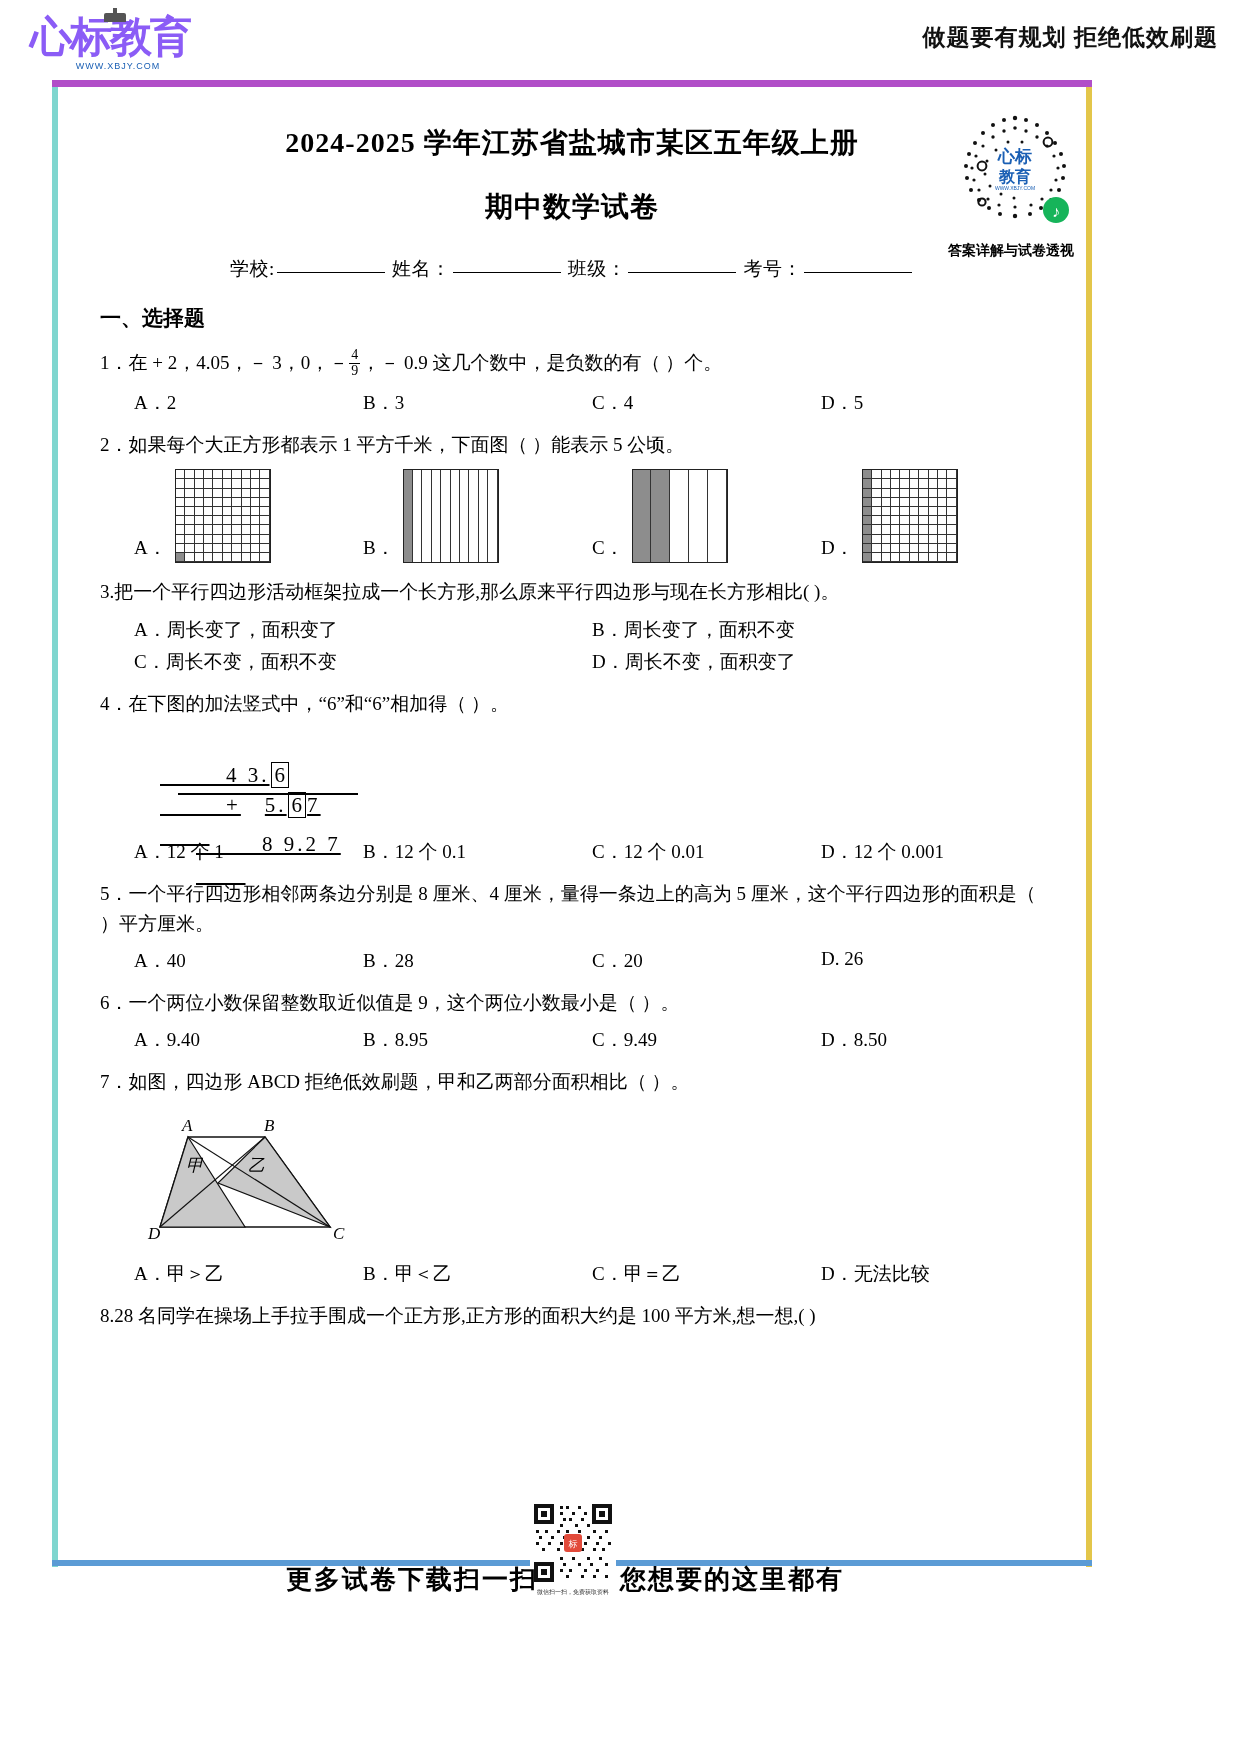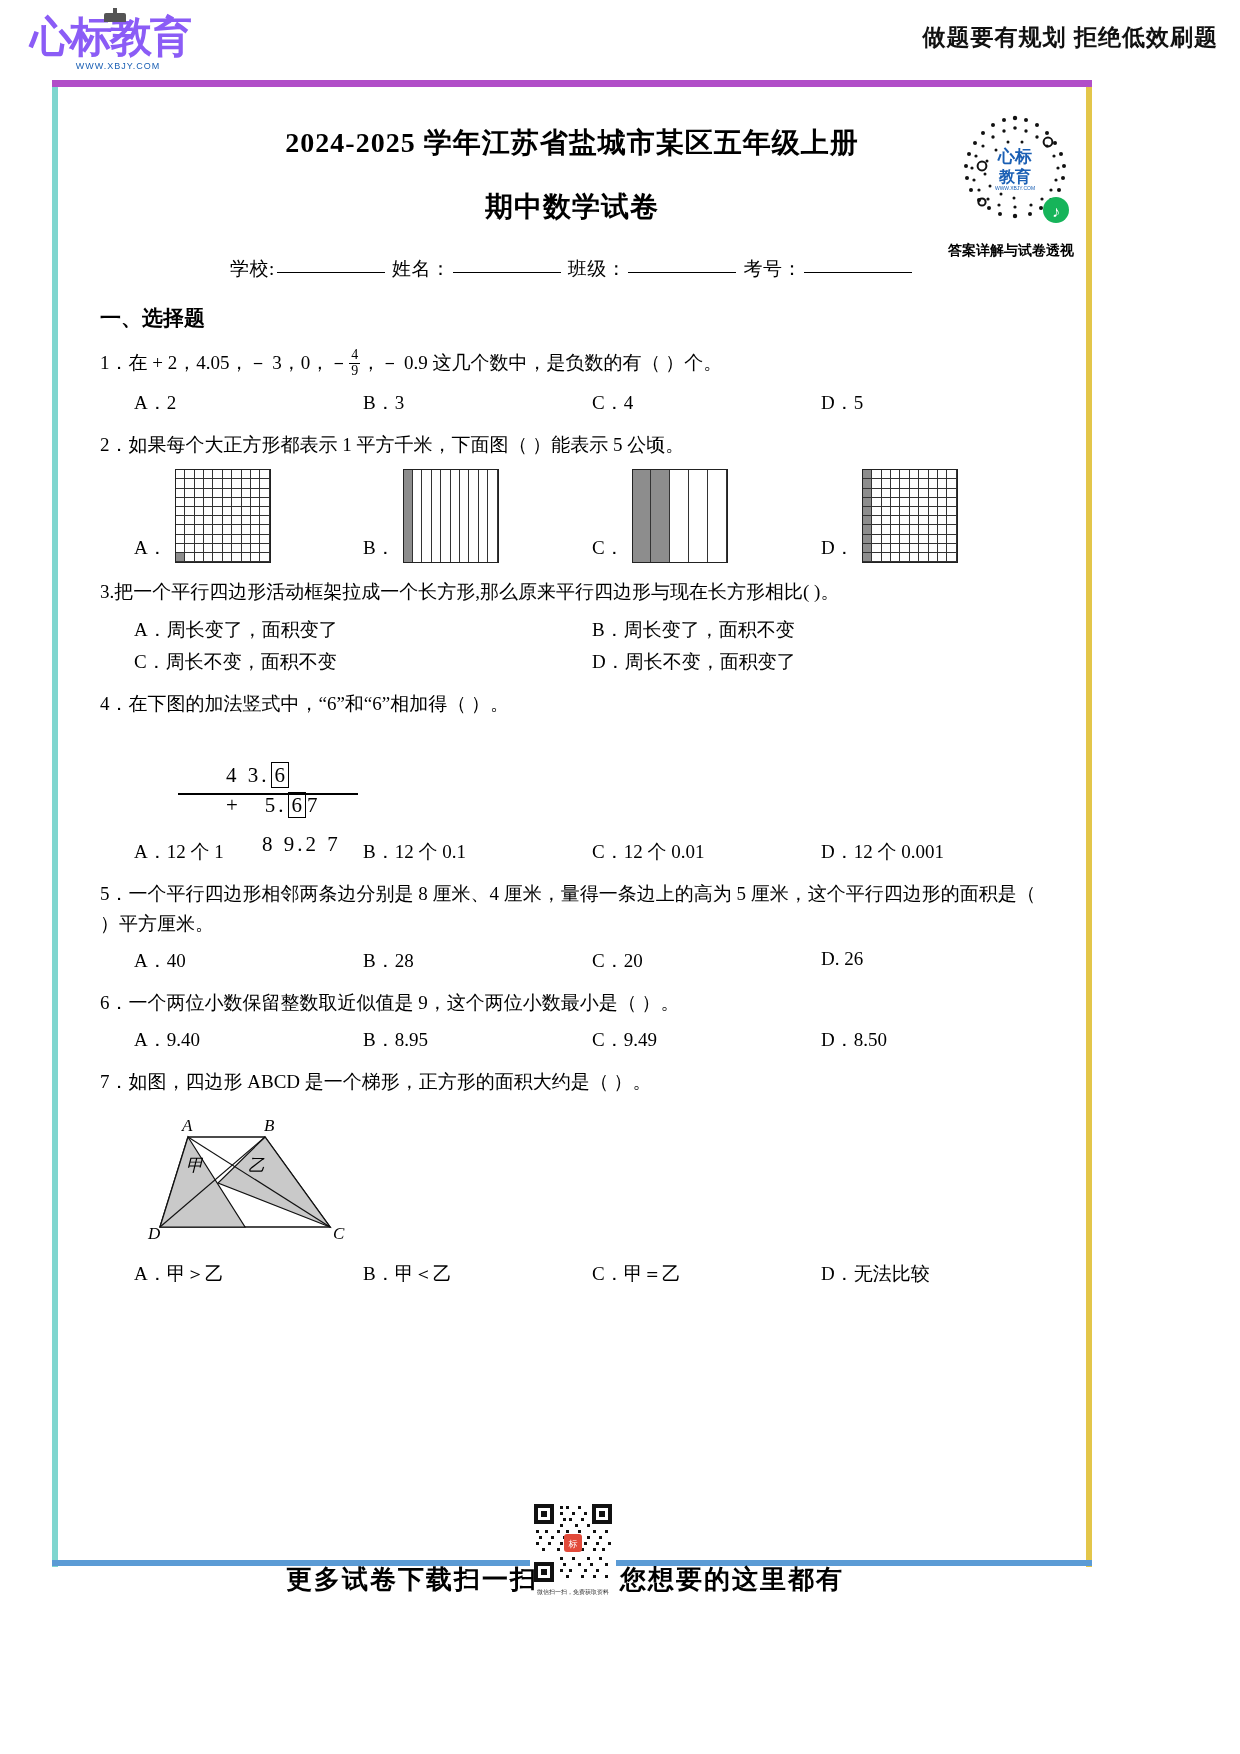--- a/index.html
+++ b/index.html
@@ -106,21 +106,21 @@
   .g5c{width:94px;height:92px;grid-template-columns:repeat(5,1fr);}
   .g10 div{border-right:.8px solid #333;border-bottom:.8px solid #333;}
   .g10c div{border-right:1px solid #333;}
   .g5c div{border-right:1.2px solid #333;}
   .sh{background:#8d8d8d;}
   
   .vadd{
     margin:12px 0 10px 0;padding-left:60px;font-size:21px;
     font-family:"Liberation Serif","DejaVu Serif",serif;letter-spacing:3px;
   }
-  .vrow{height:30px;line-height:30px;white-space:pre;}
+  .vrow{height:30px;line-height:30px;white-space:pre;text-decoration:underline;}
   .vbox{
     display:inline-block;border:1.4px solid #000;padding:0 3px;line-height:24px;
     letter-spacing:0;margin:0 1px;
   }
   .vline{
     width:180px;height:2px;background:#000;margin:3px 0 4px 18px;
   }
   
   .trap{position:relative;width:250px;height:130px;margin:8px 0 6px 40px;}
   .trap text{font-family:"Liberation Serif","DejaVu Serif",serif;font-style:italic;font-size:17px;}
@@ -547,21 +547,21 @@
     </div>
     <div class="opts four">
       <div>A．9.40</div>
       <div>B．8.95</div>
       <div>C．9.49</div>
       <div>D．8.50</div>
     </div>
 
     
     <div class="q">
-      <span>7．</span><span>如图，四边形 ABCD 是一个梯形，正方形的面积大约是（  ）。</span>
+      <span>7．</span><span>如图，四边形 ABCD 拒绝低效刷题，甲和乙两部分面积相比（  ）。</span>
     </div>
     <svg class="trap" viewBox="0 0 250 130">
       <polygon points="48,22 125,22 190,112 20,112" fill="none" stroke="#111" stroke-width="1.5"></polygon>
       <polygon points="48,22 105,112 20,112" fill="#c9c9c9" stroke="#111" stroke-width="1.2"></polygon>
       <polygon points="125,22 190,112 78,68" fill="#c9c9c9" stroke="#111" stroke-width="1.2"></polygon>
       <line x1="48" y1="22" x2="190" y2="112" stroke="#111" stroke-width="1.2"></line>
       <line x1="125" y1="22" x2="20" y2="112" stroke="#111" stroke-width="1.2"></line>
       <text x="42" y="16">A</text>
       <text x="124" y="16">B</text>
       <text x="193" y="124">C</text>
@@ -570,20 +570,23 @@
       <text x="108" y="56" font-style="normal" font-size="15">乙</text>
     </svg>
     <div class="opts four">
       <div>A．甲＞乙</div>
       <div>B．甲＜乙</div>
       <div>C．甲＝乙</div>
       <div>D．无法比较</div>
     </div>
 
     
+    <div class="q">
+      <span>8.</span><span>28 名同学在操场上手拉手围成一个正方形,正方形的面积大约是 100 平方米,想一想,(   )</span>
+    </div>
 
   </div>
 </div>
 
 <div class="footer">
   <svg class="qr-bot" viewBox="0 0 86 86">
     <rect x="0" y="0" width="86" height="86" fill="#fff"></rect>
     <g fill="#111">
       <rect x="4" y="4" width="20" height="20"></rect>
         <rect x="8" y="8" width="12" height="12" fill="#fff"></rect>

